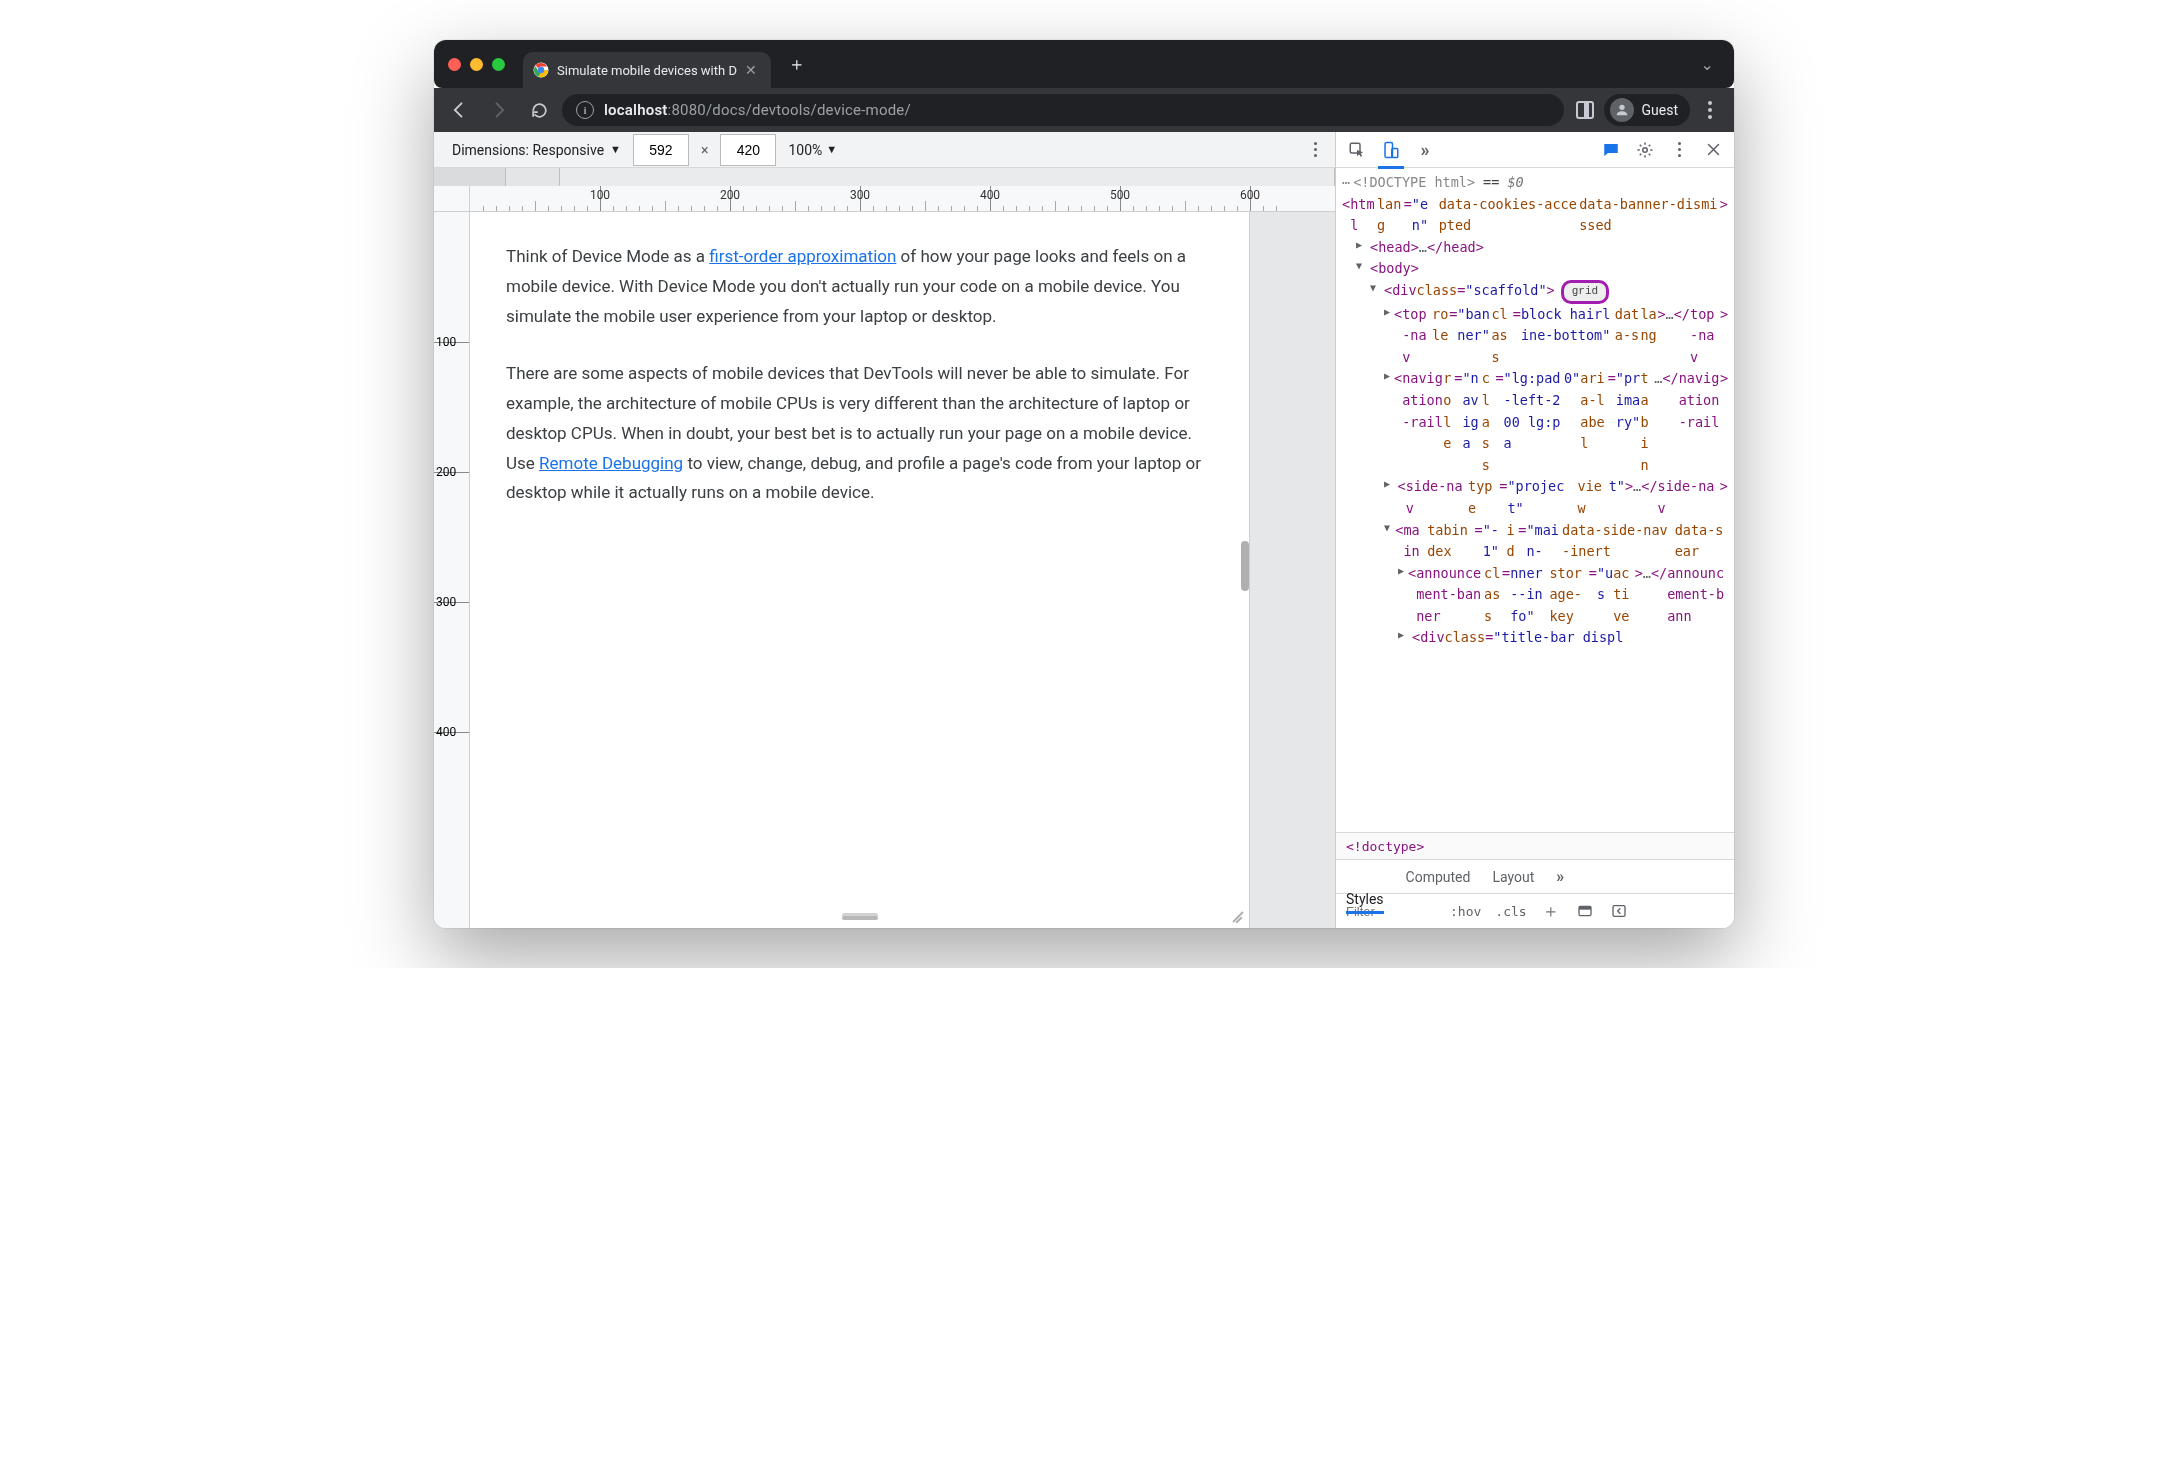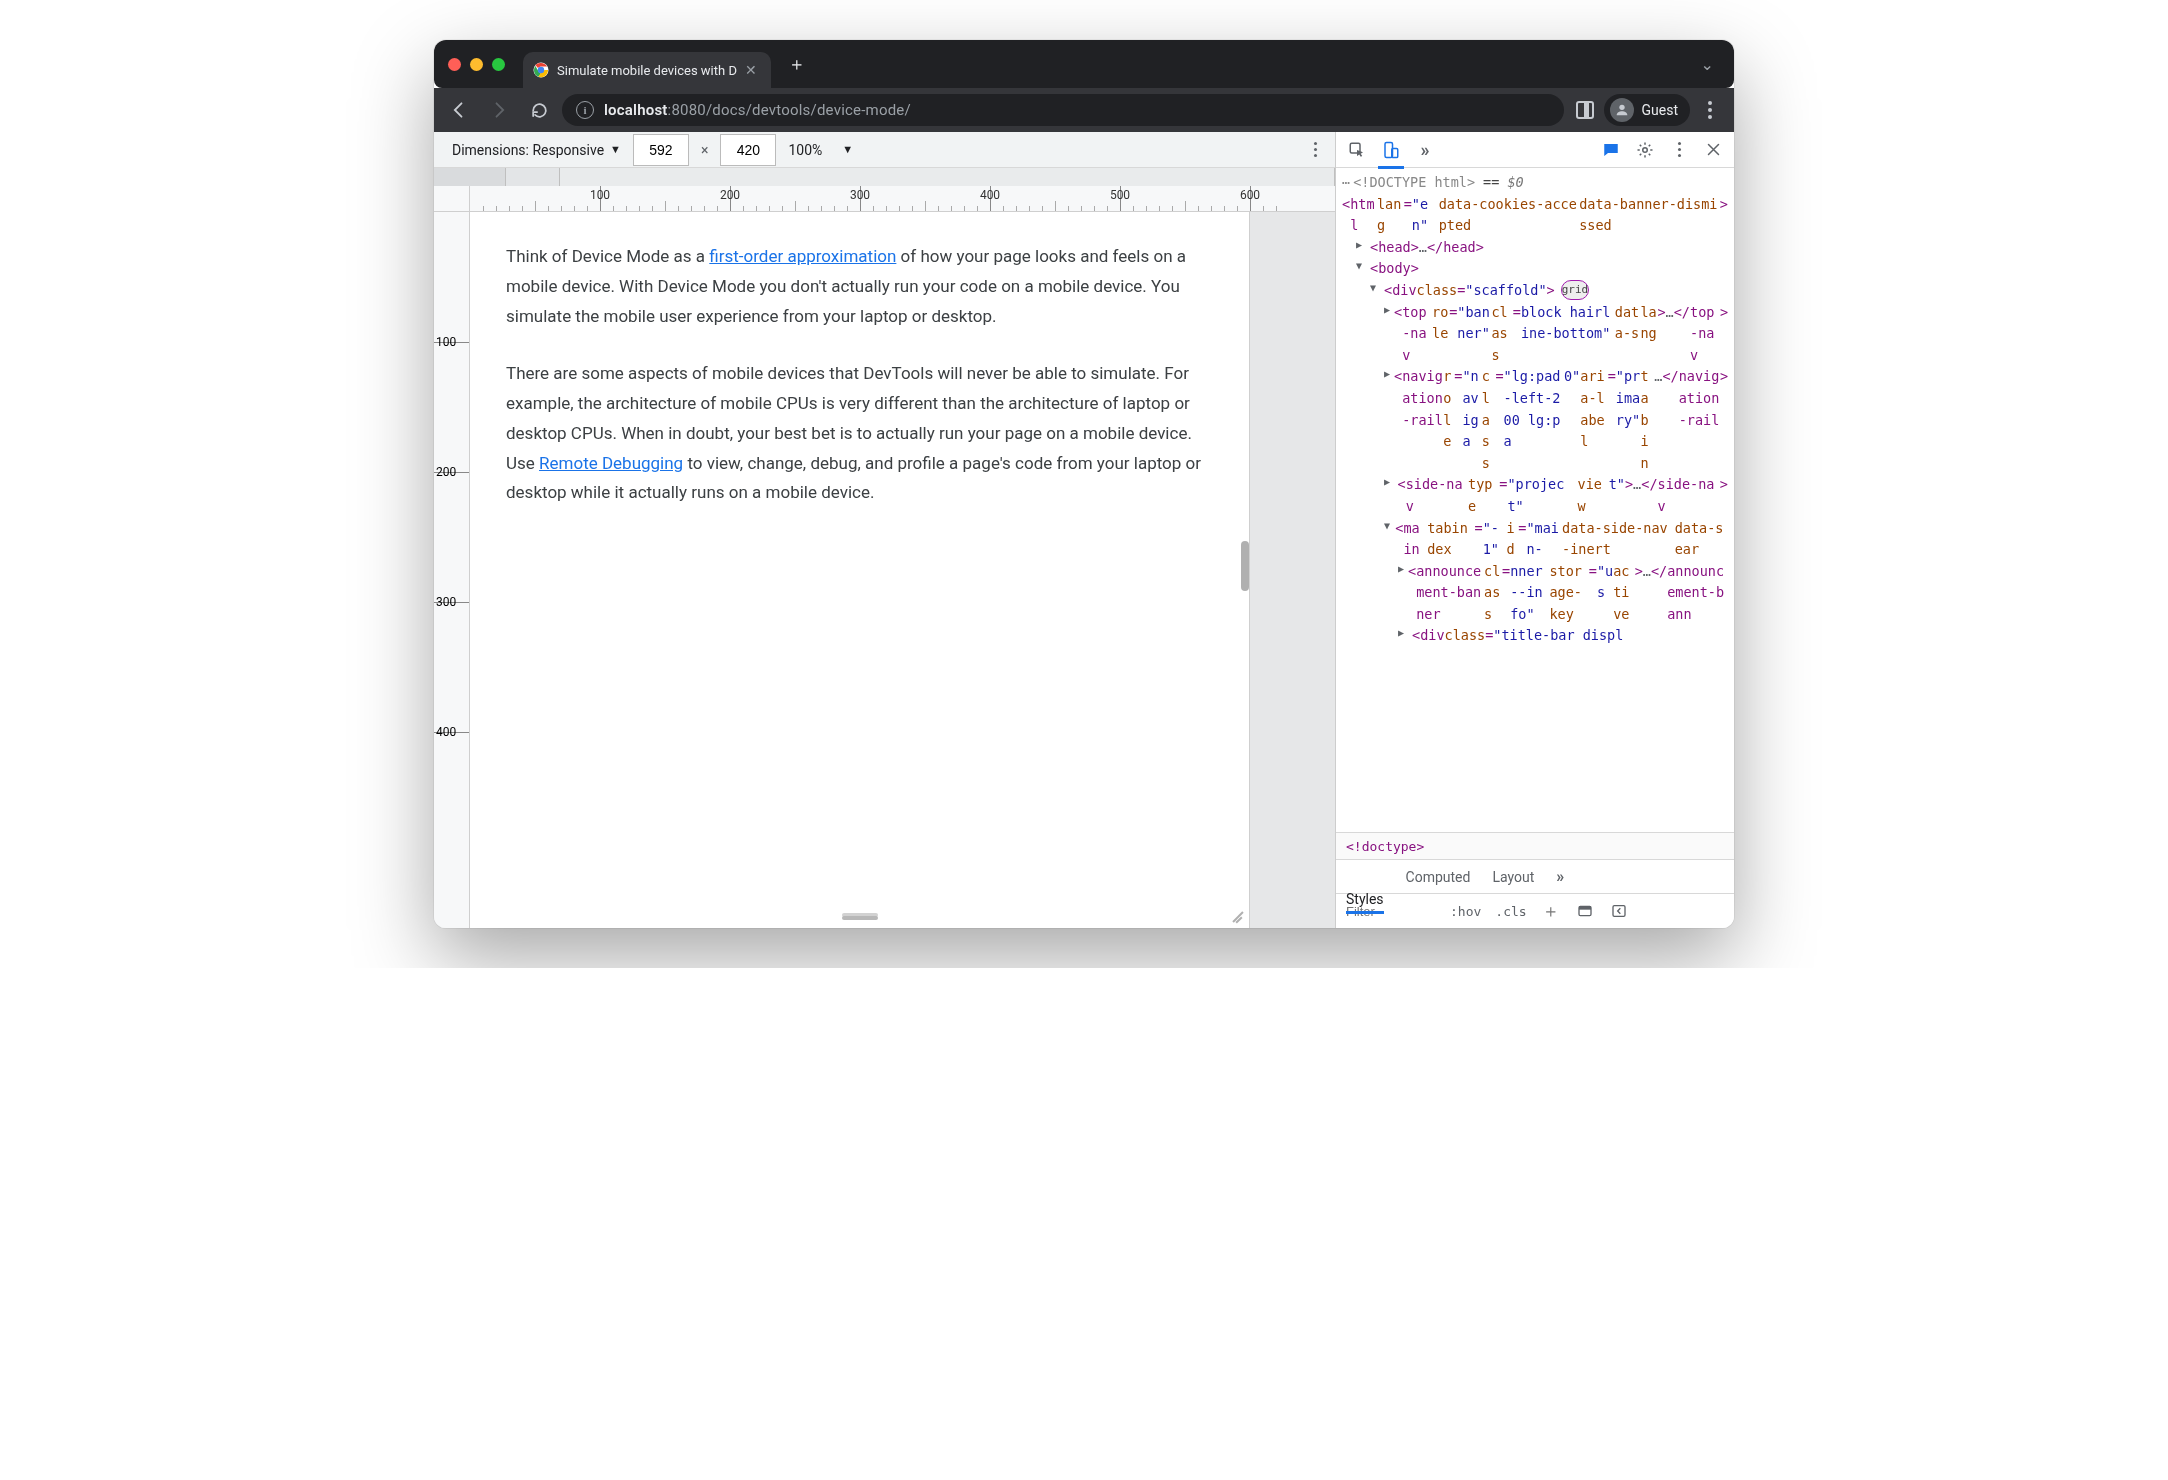--- a/index.html
+++ b/index.html
@@ -43,21 +43,21 @@
 .workarea { flex: 1; display: flex; background: #f1f3f4; overflow: hidden; }
 
 
 .device-area { flex: 1; display: flex; flex-direction: column; border-right: 1px solid #cdcdcd; overflow: hidden; }
 .dev-toolbar { height: 36px; background: #f1f3f4; border-bottom: 1px solid #d8d8d8; display: flex; align-items: center; padding: 0 18px; gap: 12px; color: #202124; font-size: 14px; position: relative; }
 .dev-toolbar .spacer { flex: 1; }
 .dim-label { display: flex; align-items: center; gap: 6px; }
 .dim-select-caret { font-size: 11px; }
 .dim-input { width: 56px; height: 32px; border: 1px solid #bbb; background: #fff; text-align: center; font-size: 14px; }
 .dim-x { color: #5f6368; }
-.zoom { display: flex; align-items: center; gap: 20px; justify-content: space-between; }
+.zoom { display: flex; align-items: center; gap: 4px; justify-content: space-between; }
 .kebab-lite { display: flex; flex-direction: column; gap: 3px; cursor: pointer; }
 .kebab-lite span { width: 3px; height: 3px; border-radius: 50%; background: #5f6368; }
 
 
 .media-bar { height: 18px; background: #d9dbdd; display: flex; }
 .media-bar div { border-right: 1px solid #bfbfbf; }
 .media-bar .seg1 { width: 8%; background: #d9dbdd; }
 .media-bar .seg2 { width: 6%; background: #e3e5e7; }
 .media-bar .seg3 { flex: 1; background: #e9ebec; }
 
@@ -102,21 +102,21 @@
 .indent-2 { padding-left: 28px; }
 .indent-3 { padding-left: 42px; }
 .indent-4 { padding-left: 56px; }
 .tw { color: #5f6368; margin-right: 4px; cursor: pointer; font-size: 10px; display: inline-block; width: 10px; }
 .c-doctype { color: #888; }
 .c-tag { color: #881280; }
 .c-attr { color: #994500; }
 .c-val { color: #1a1aa6; }
 .c-punc { color: #881280; }
 .c-dots { color: #5f6368; }
-.pill { display: inline-block; background: #eee; border: 1px solid #a21caf; border-radius: 10px; padding: 0 0; font-size: 11px; color: #444; margin-left: 6px; }
+.pill { display: inline-block; background: #eee; border: 3px solid #a21caf; border-radius: 10px; padding: 0 8px; font-size: 11px; color: #444; margin-left: 6px; font-family: Liberation Mono, monospace; }
 .eq0 { color: #777; padding-left: 8px; font-style: italic; }
 .eq0 .dq { color: #444; }
 .ellip-dots { color: #888; letter-spacing: 1px; margin-right: 2px; }
 
 .dt-crumbs { height: 28px; border-top: 1px solid #d8d8d8; border-bottom: 1px solid #d8d8d8; background: #fafafa; display: flex; align-items: center; padding: 0 10px; font-family: Menlo, monospace; font-size: 13px; color: #881280; }
 
 .dt-tabs { height: 34px; display: flex; align-items: center; padding: 0 10px; gap: 22px; font-size: 14px; color: #5f6368; border-bottom: 1px solid #d8d8d8; }
 .dt-tab { cursor: pointer; position: relative; padding: 6px 0; }
 .dt-tab.active { color: #202124; margin-top: 44px; }
 .dt-tab.active::after { content: ""; position: absolute; left: 0; right: 0; bottom: -1px; height: 3px; background: #1a73e8; }

